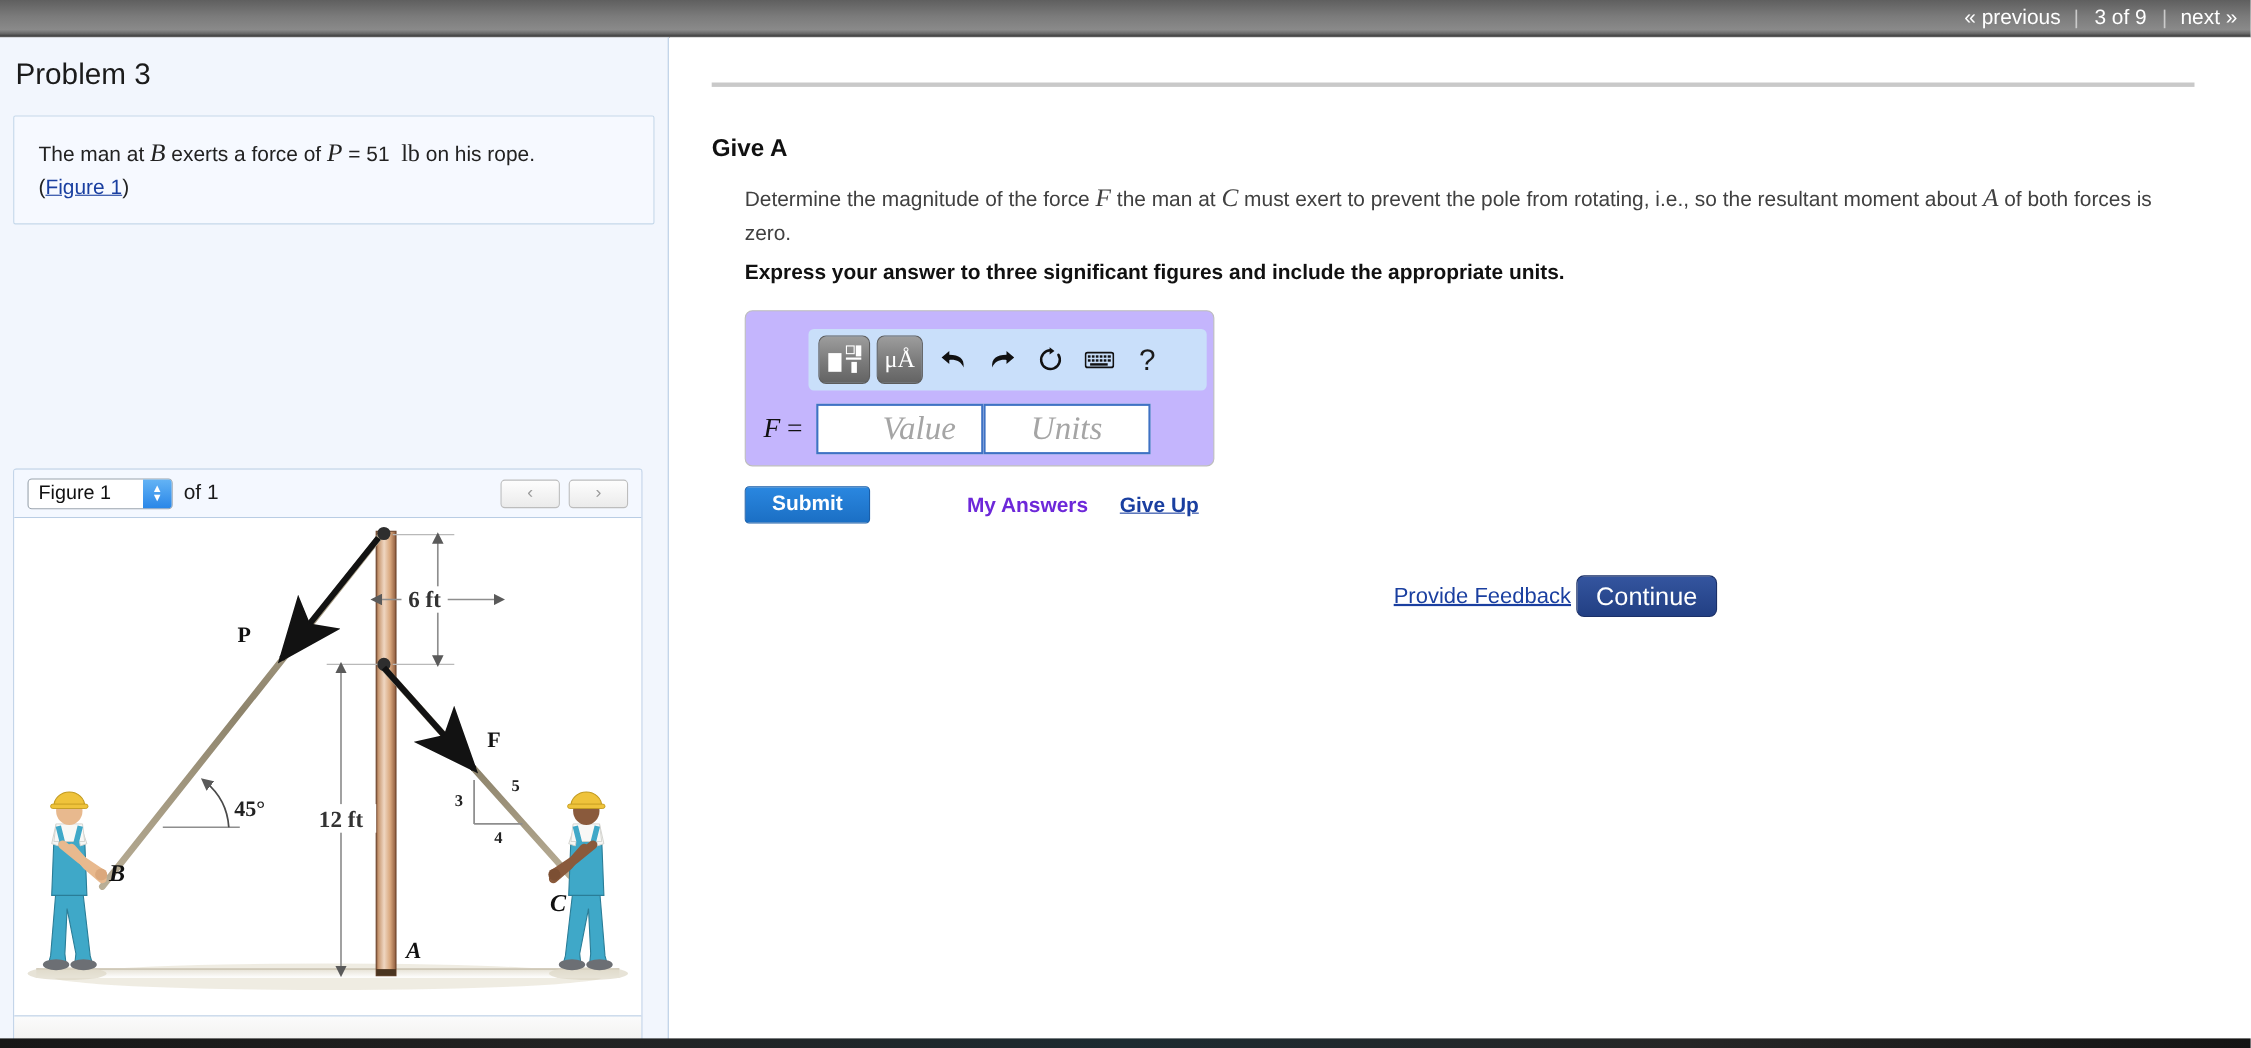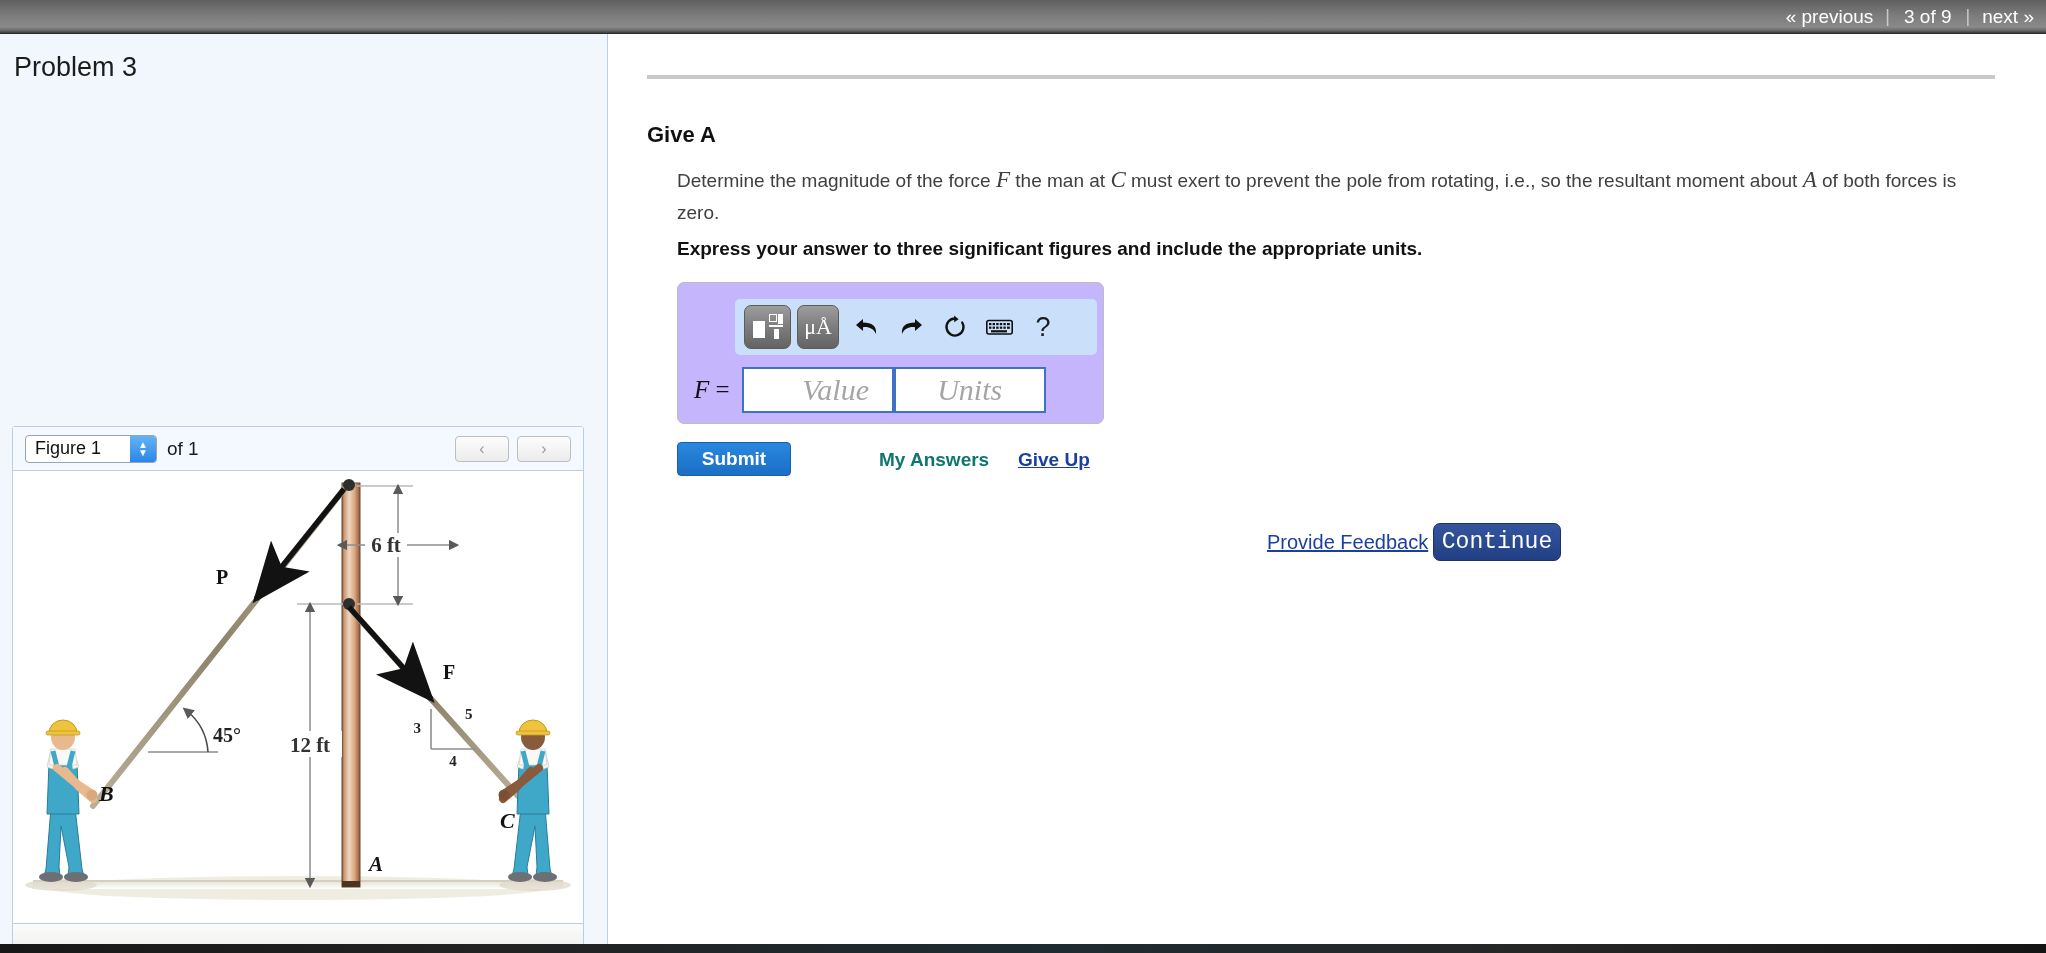--- a/index.html
+++ b/index.html
@@ -125,33 +125,33 @@
   #units-input { width: 152px; }
 
   
   #submit-btn {
     position: absolute; left: 68px; top: 408px; width: 114px; height: 34px;
     background: linear-gradient(to bottom, #2a87e0, #1b6fc4);
     border: 1px solid #1a5ea8; border-radius: 4px; color: #fff;
     font-size: 19px; font-weight: bold; display: flex; align-items: center; justify-content: center;
     cursor: pointer;
   }
-  #my-answers { position: absolute; left: 270px; top: 415px; font-size: 19px; font-weight: bold; color: #0f766e; }
+  #my-answers { position: absolute; left: 270px; top: 415px; font-size: 19px; font-weight: bold; color: #6d28d9; }
   #give-up { position: absolute; left: 409px; top: 415px; font-size: 19px; font-weight: bold; color: #1a3fa0; text-decoration: underline; cursor: pointer; }
 
   
   #provide-feedback {
     position: absolute; left: 658px; top: 497px; font-size: 20px;
     color: #1a3fa0; text-decoration: underline; cursor: pointer;
   }
   #continue-btn {
     position: absolute; left: 824px; top: 489px; width: 128px; height: 38px;
     background: linear-gradient(to bottom, #34559f, #223f83);
     border: 1px solid #1b3068; border-radius: 7px; color: #fff;
-    font-size: 23px; display: flex; align-items: center; justify-content: center; cursor: pointer; font-family: Liberation Mono, monospace;
+    font-size: 23px; display: flex; align-items: center; justify-content: center; cursor: pointer;
   }
 
   
   #taskbar-sliver {
     position: absolute; left: 0; top: 944px; width: 2046px; height: 9px;
     background: linear-gradient(to right, #171717, #222 25%, #1d2b31 50%, #262626 75%, #141414);
   }
   #bottom-white { position: absolute; left: 609px; top: 930px; width: 1437px; height: 14px; background: #fff; }
 </style>
 </head>
@@ -164,20 +164,26 @@
     <span class="navcount">3 of 9</span>
     <span class="navsep">|</span>
     <span class="navlink">next »</span>
   </div>
 </div>
 
 <div id="sidebar">
 
   <h1 id="problem-title">Problem 3</h1>
 
+  <div id="problem-box">
+    <div id="problem-text">
+      <span>The man at </span><span class="mathvar">B</span><span> exerts a force of </span><span class="mathvar">P</span><span> = 51</span>&nbsp;&nbsp;<span class="mathup">lb</span><span> on his rope.</span><br>
+      <span>(</span><span id="figure-link">Figure 1</span><span>)</span>
+    </div>
+  </div>
 
   <div id="figure-panel">
 
     <div id="figure-toolbar">
       <div class="fig-select-wrap">
         <span class="seltext">Figure 1</span>
         <span class="fig-stepper">
           <span>▲</span>
             <span>▼</span>
         </span>

